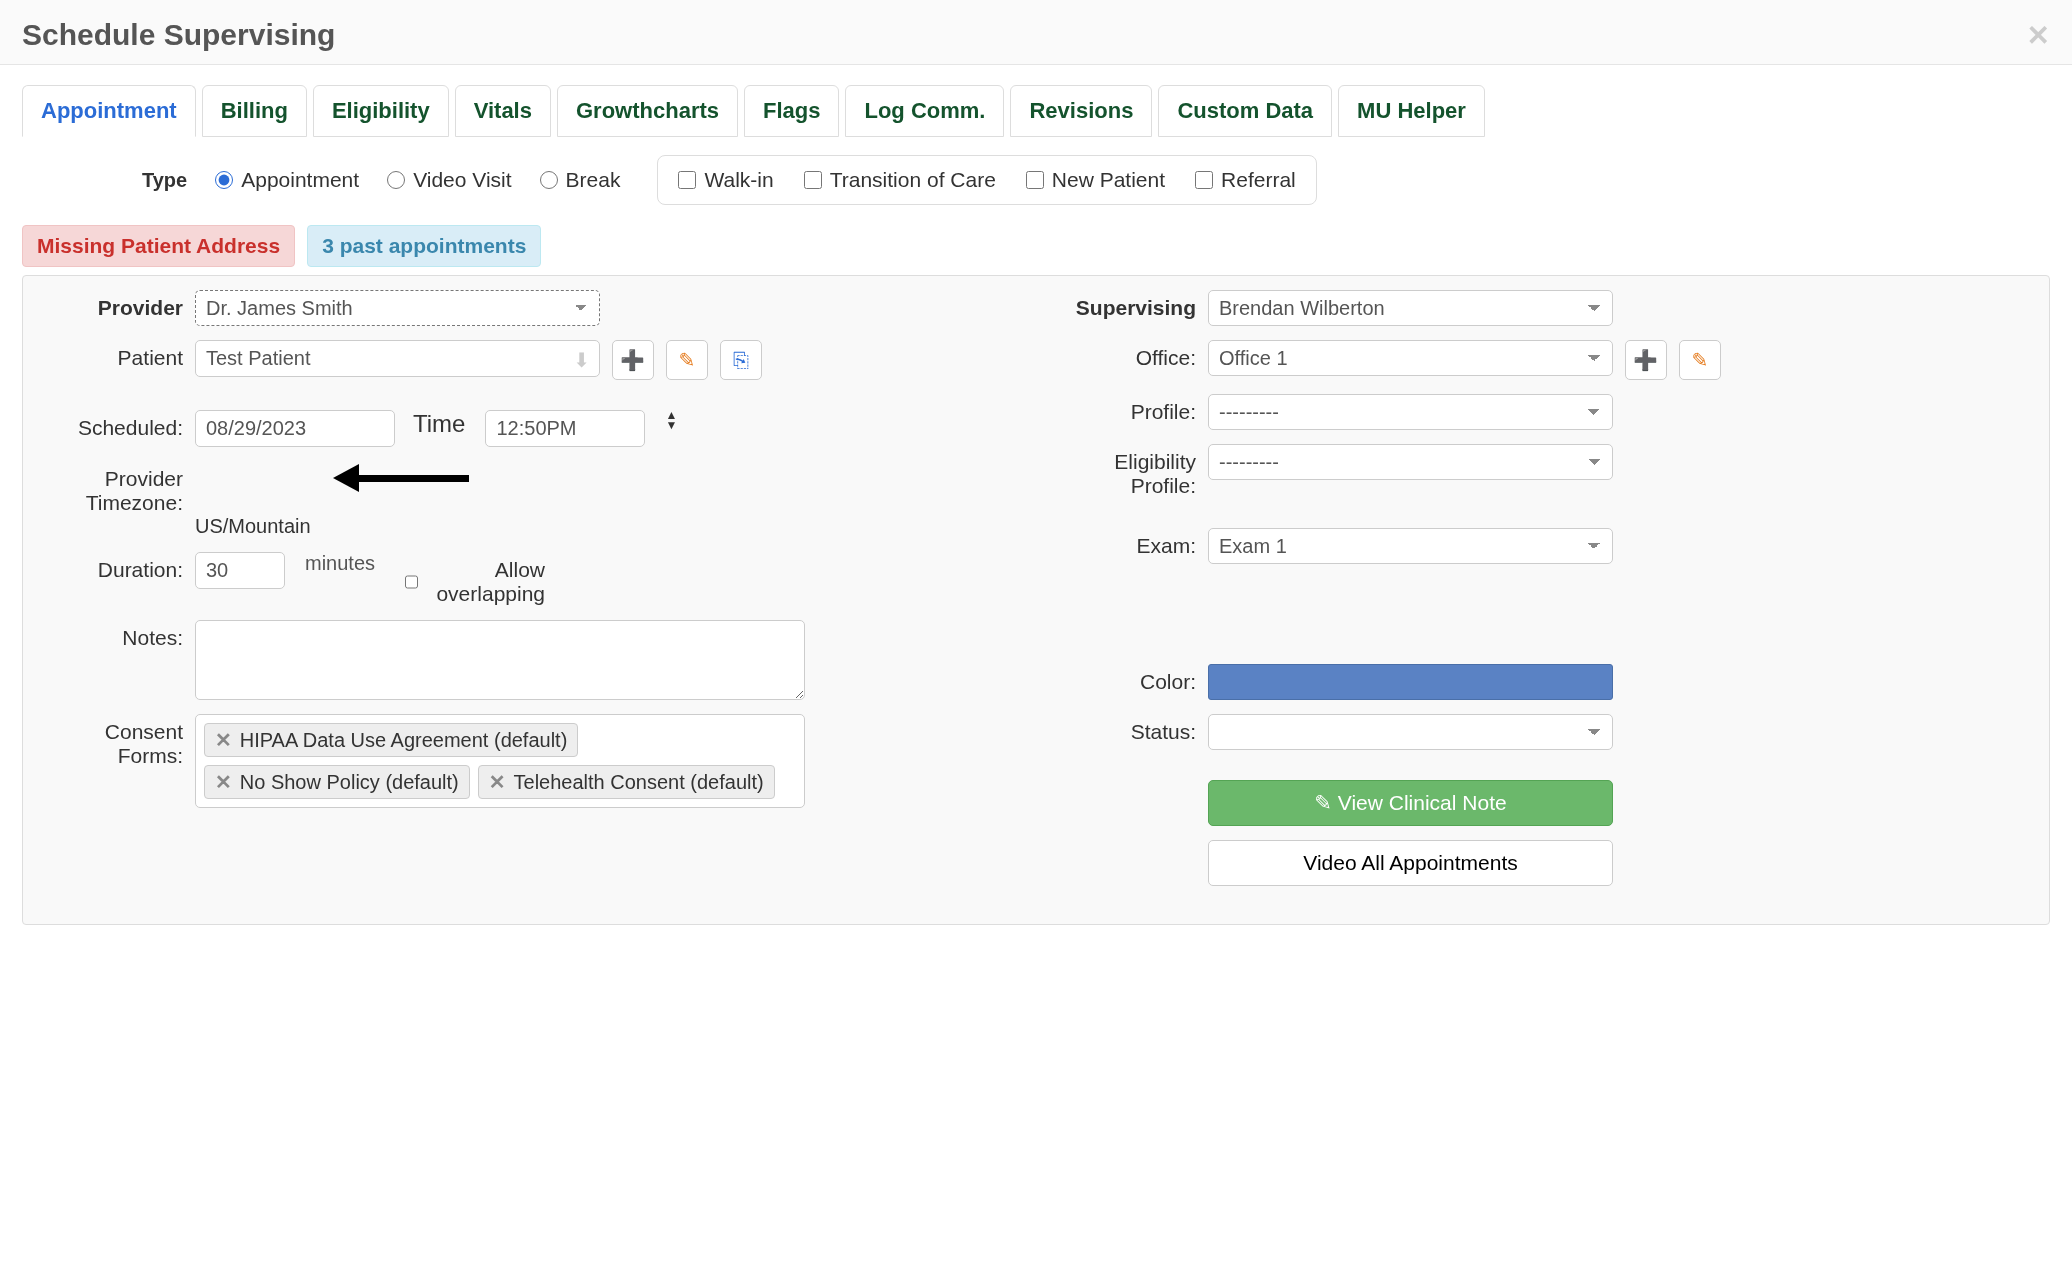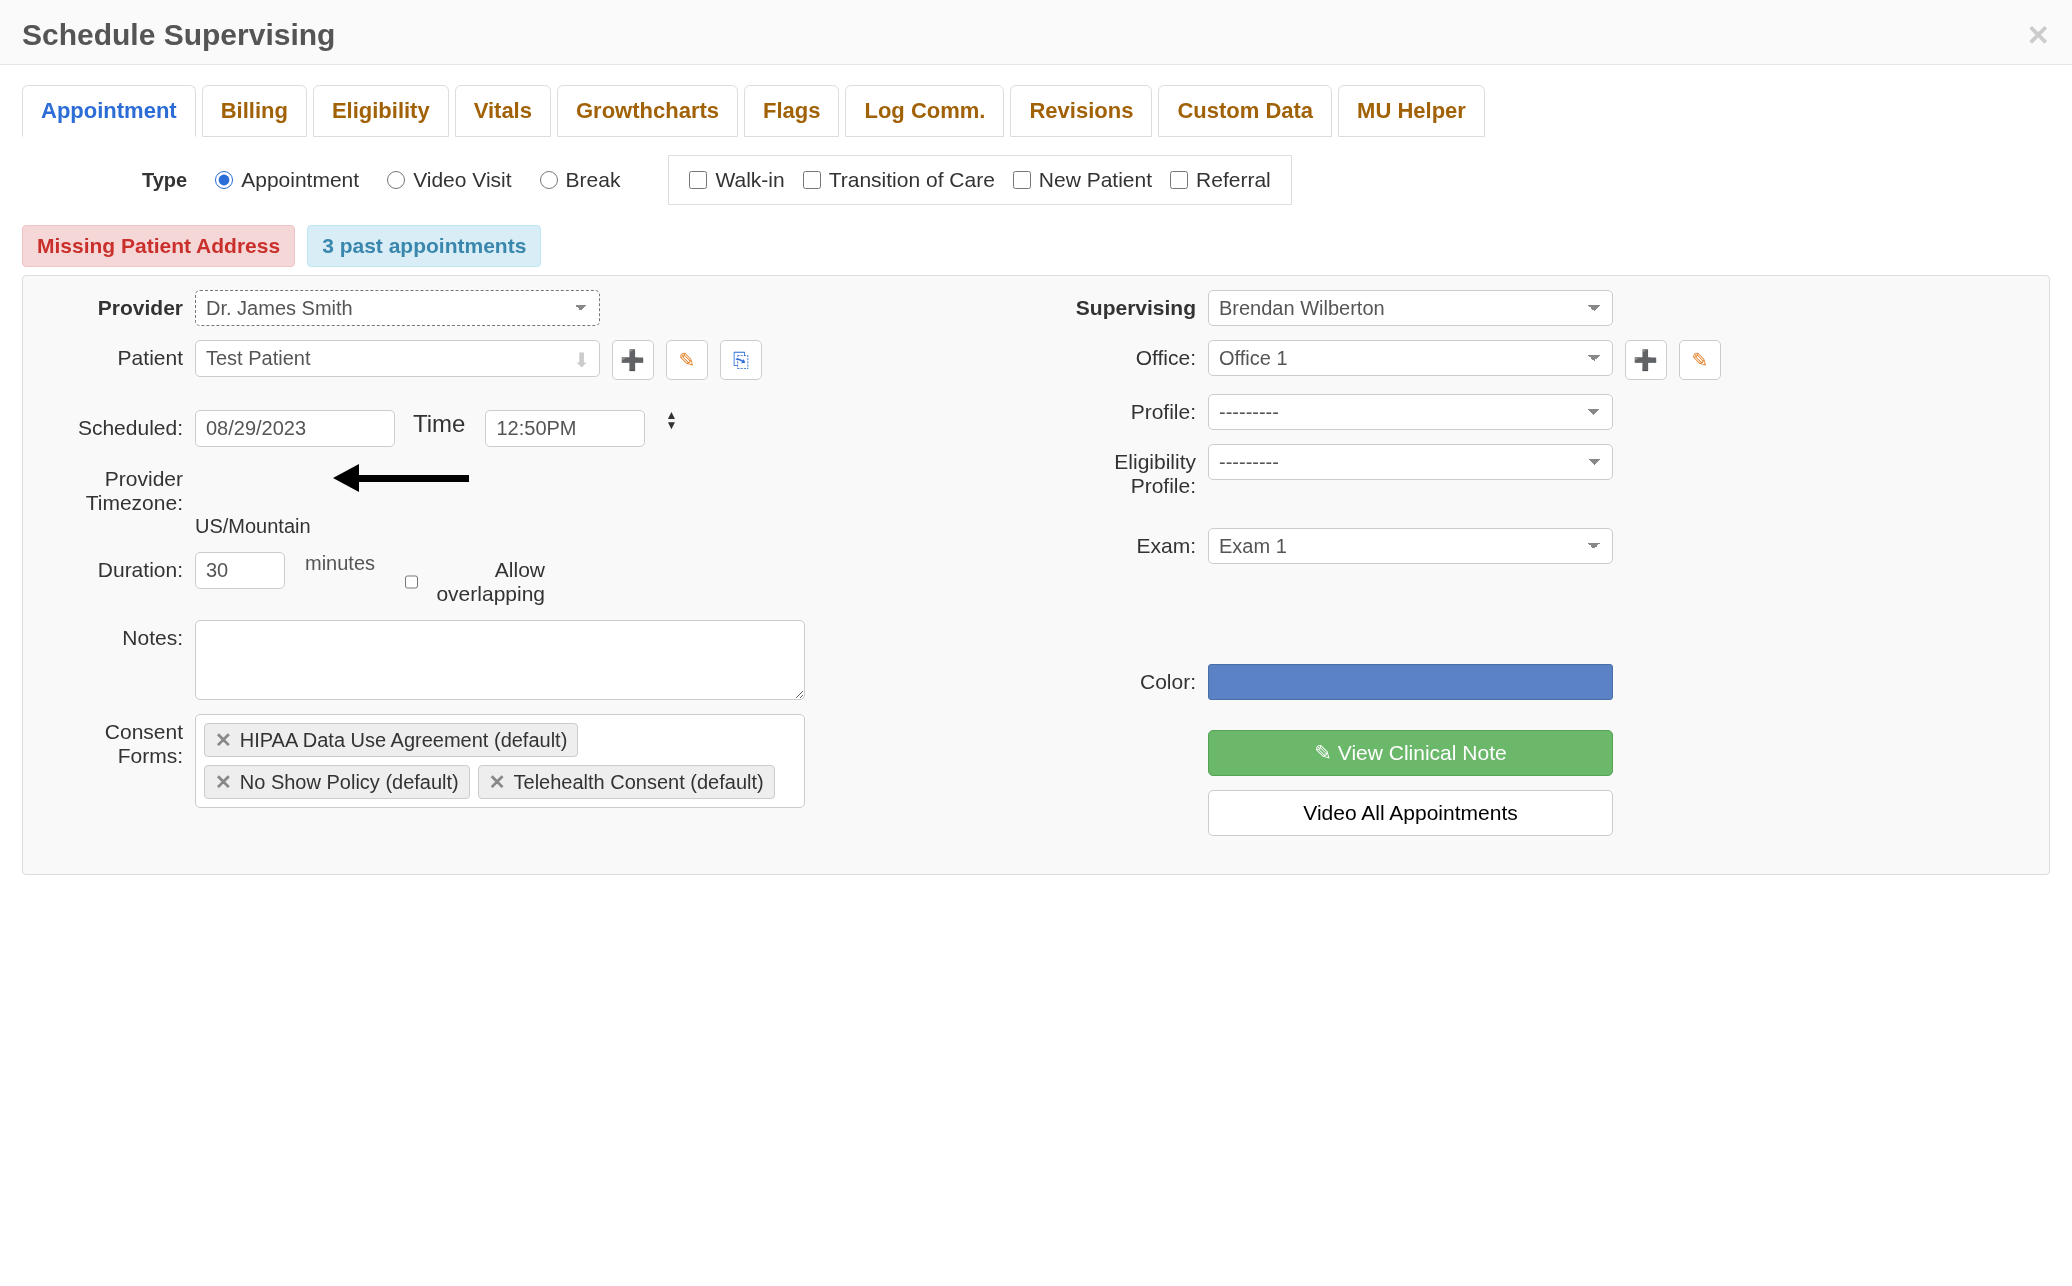--- a/index.html
+++ b/index.html
@@ -3,27 +3,27 @@
 <meta charset="utf-8">
 <style>
 * { box-sizing: border-box; margin: 0; padding: 0; }
 body { font-family: -apple-system, "Helvetica Neue", Arial, sans-serif; font-size: 20px; color: #333; background: #fff; }
 .modal { width: 100%; }
 .modal-header { display: flex; justify-content: space-between; align-items: center; padding: 18px 22px 12px 22px; border-bottom: 1px solid #e5e5e5; background: #fafafa; }
 .modal-title { font-size: 30px; font-weight: 700; color: #555; }
 .close-x { color: #ccc; font-size: 28px; cursor: pointer; font-weight: 700; }
 .modal-body { padding: 20px 22px; }
 .tabs { display: flex; gap: 6px; margin-bottom: 18px; }
-.tab { padding: 12px 18px; border: 1px solid #ddd; border-radius: 6px 6px 0 0; background: #fff; color: #a16207; font-size: 22px; font-weight: 600; cursor: pointer; }
+.tab { padding: 12px 18px; border: 1px solid #ddd; border-radius: 6px 6px 0 0; background: #fff; color: #14532d; font-size: 22px; font-weight: 600; cursor: pointer; }
 .tab.active { color: #2b6cd6; border-bottom: 1px solid #fff; position: relative; }
 .type-row { display: flex; align-items: center; gap: 28px; margin: 8px 0 20px 0; padding-left: 120px;}
 .type-label { font-weight: 700; color: #333; width: auto; text-align: right; }
 .radio-item { display: flex; align-items: center; gap: 8px; font-size: 21px; }
 .radio-item input[type=radio] { width: 18px; height: 18px; accent-color: #2b6cd6; }
-.check-group { display: flex; align-items: center; gap: 18px; border: 1px solid #ddd; border-radius: 0; padding: 12px 20px; background: #fff; margin-left: 20px;}
+.check-group { display: flex; align-items: center; gap: 30px; border: 1px solid #ddd; border-radius: 8px; padding: 12px 20px; background: #fff; margin-left: 9px;}
 .check-item { display: flex; align-items: center; gap: 8px; font-size: 21px; }
 .check-item input[type=checkbox] { width: 18px; height: 18px; }
 .badges { display: flex; gap: 12px; margin-bottom: 8px; }
 .badge { padding: 8px 14px; border-radius: 4px; font-size: 21px; font-weight: 600; }
 .badge-warn { background: #f6d7d7; color: #c9302c; border: 1px solid #f0c4c4; }
 .badge-info { background: #d9edf7; color: #3a87ad; border: 1px solid #bce8f1; }
 .form-panel { border: 1px solid #ddd; background: #f9f9f9; border-radius: 4px; padding: 14px 20px 24px 20px; display: flex; gap: 40px; }
 .col { flex: 1; }
 .row { display: flex; align-items: flex-start; margin-bottom: 14px; gap: 12px; }
 .row label { width: 140px; text-align: right; padding-top: 6px; font-size: 21px; color: #333; }
@@ -200,20 +200,24 @@
           <select class="std-select"><option>---------</option></select>
         </div>
         <div class="row" style="margin-top:30px;">
           <label>Exam:</label>
           <select class="std-select"><option>Exam 1</option></select>
         </div>
         <div class="row" style="margin-top:100px;">
           <label>Color:</label>
           <div class="color-swatch"></div>
         </div>
+        <div class="row">
+          <label>Status:</label>
+          <select class="std-select"><option></option></select>
+        </div>
         <div class="row" style="margin-top:30px;">
           <label>&nbsp;</label>
           <button class="btn btn-green"><span>✎</span> <span>View Clinical Note</span></button>
         </div>
         <div class="row">
           <label>&nbsp;</label>
           <button class="btn">Video All Appointments</button>
         </div>
       </div>
     </div>

